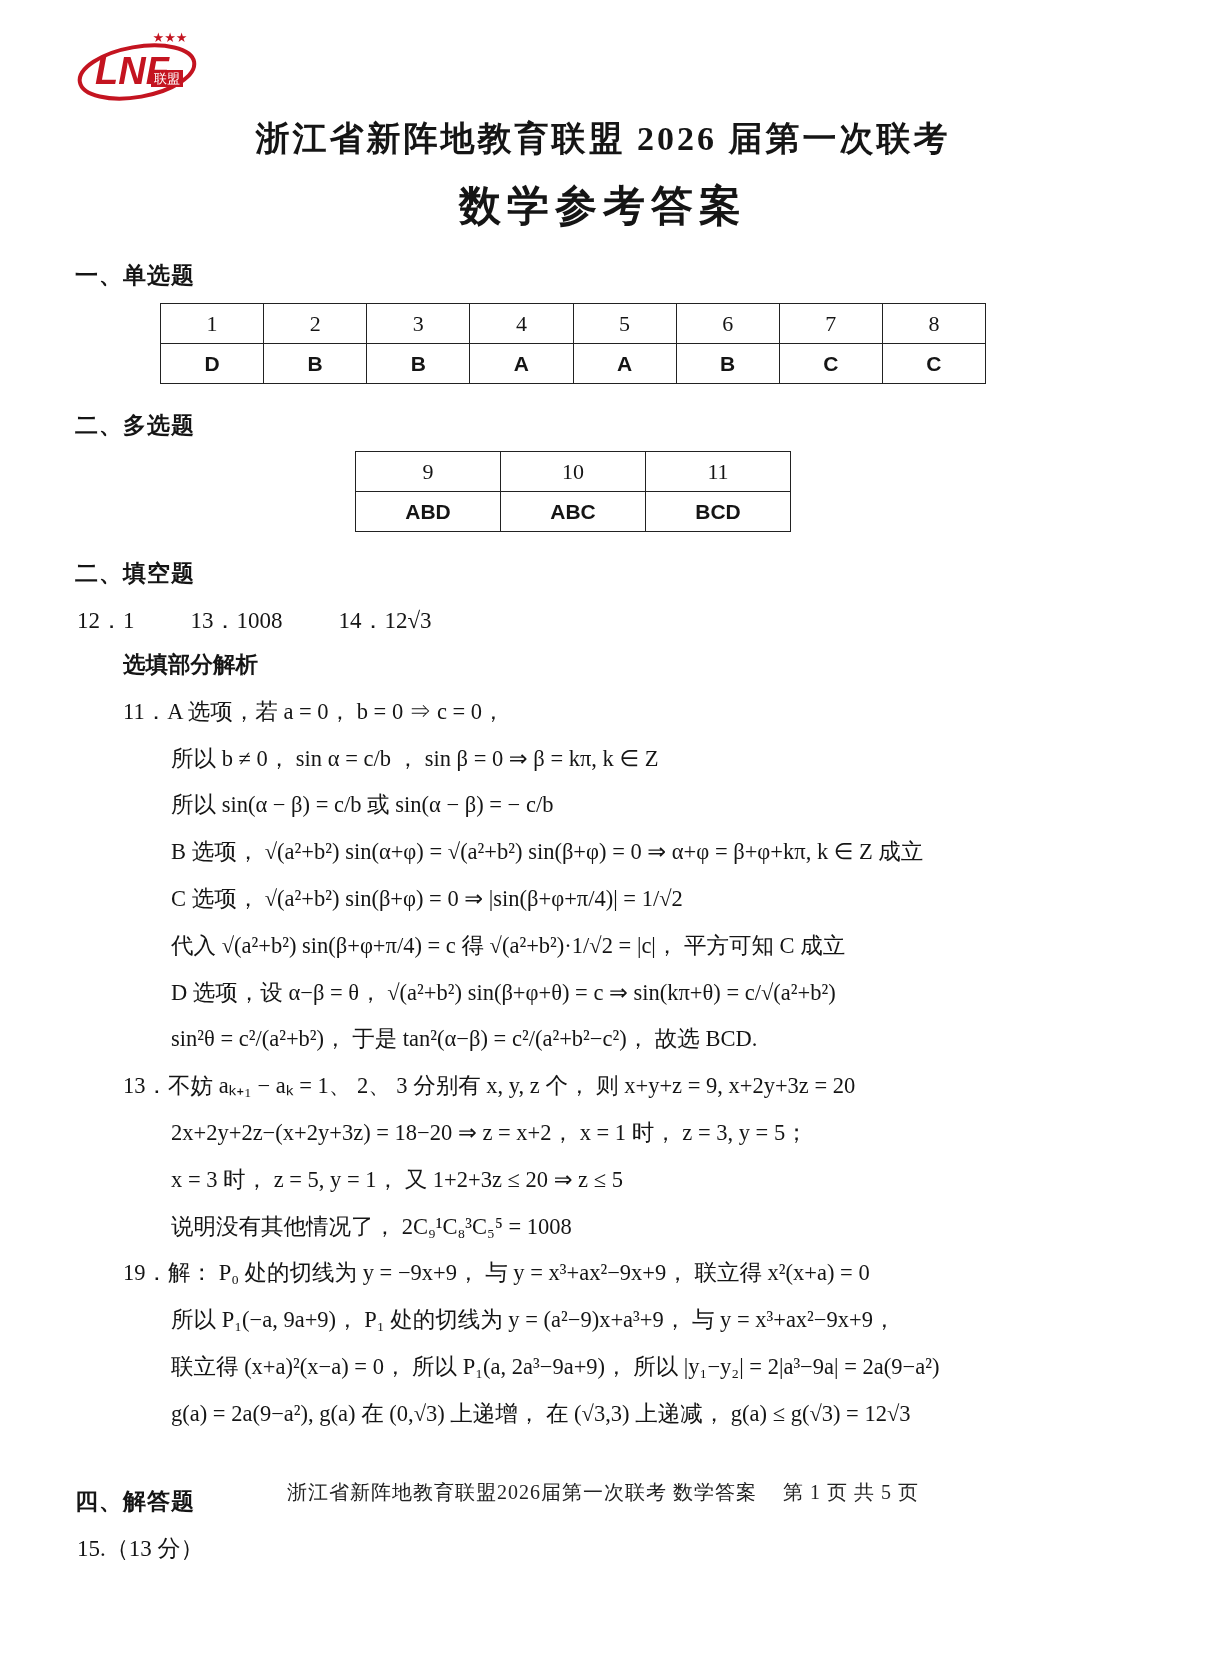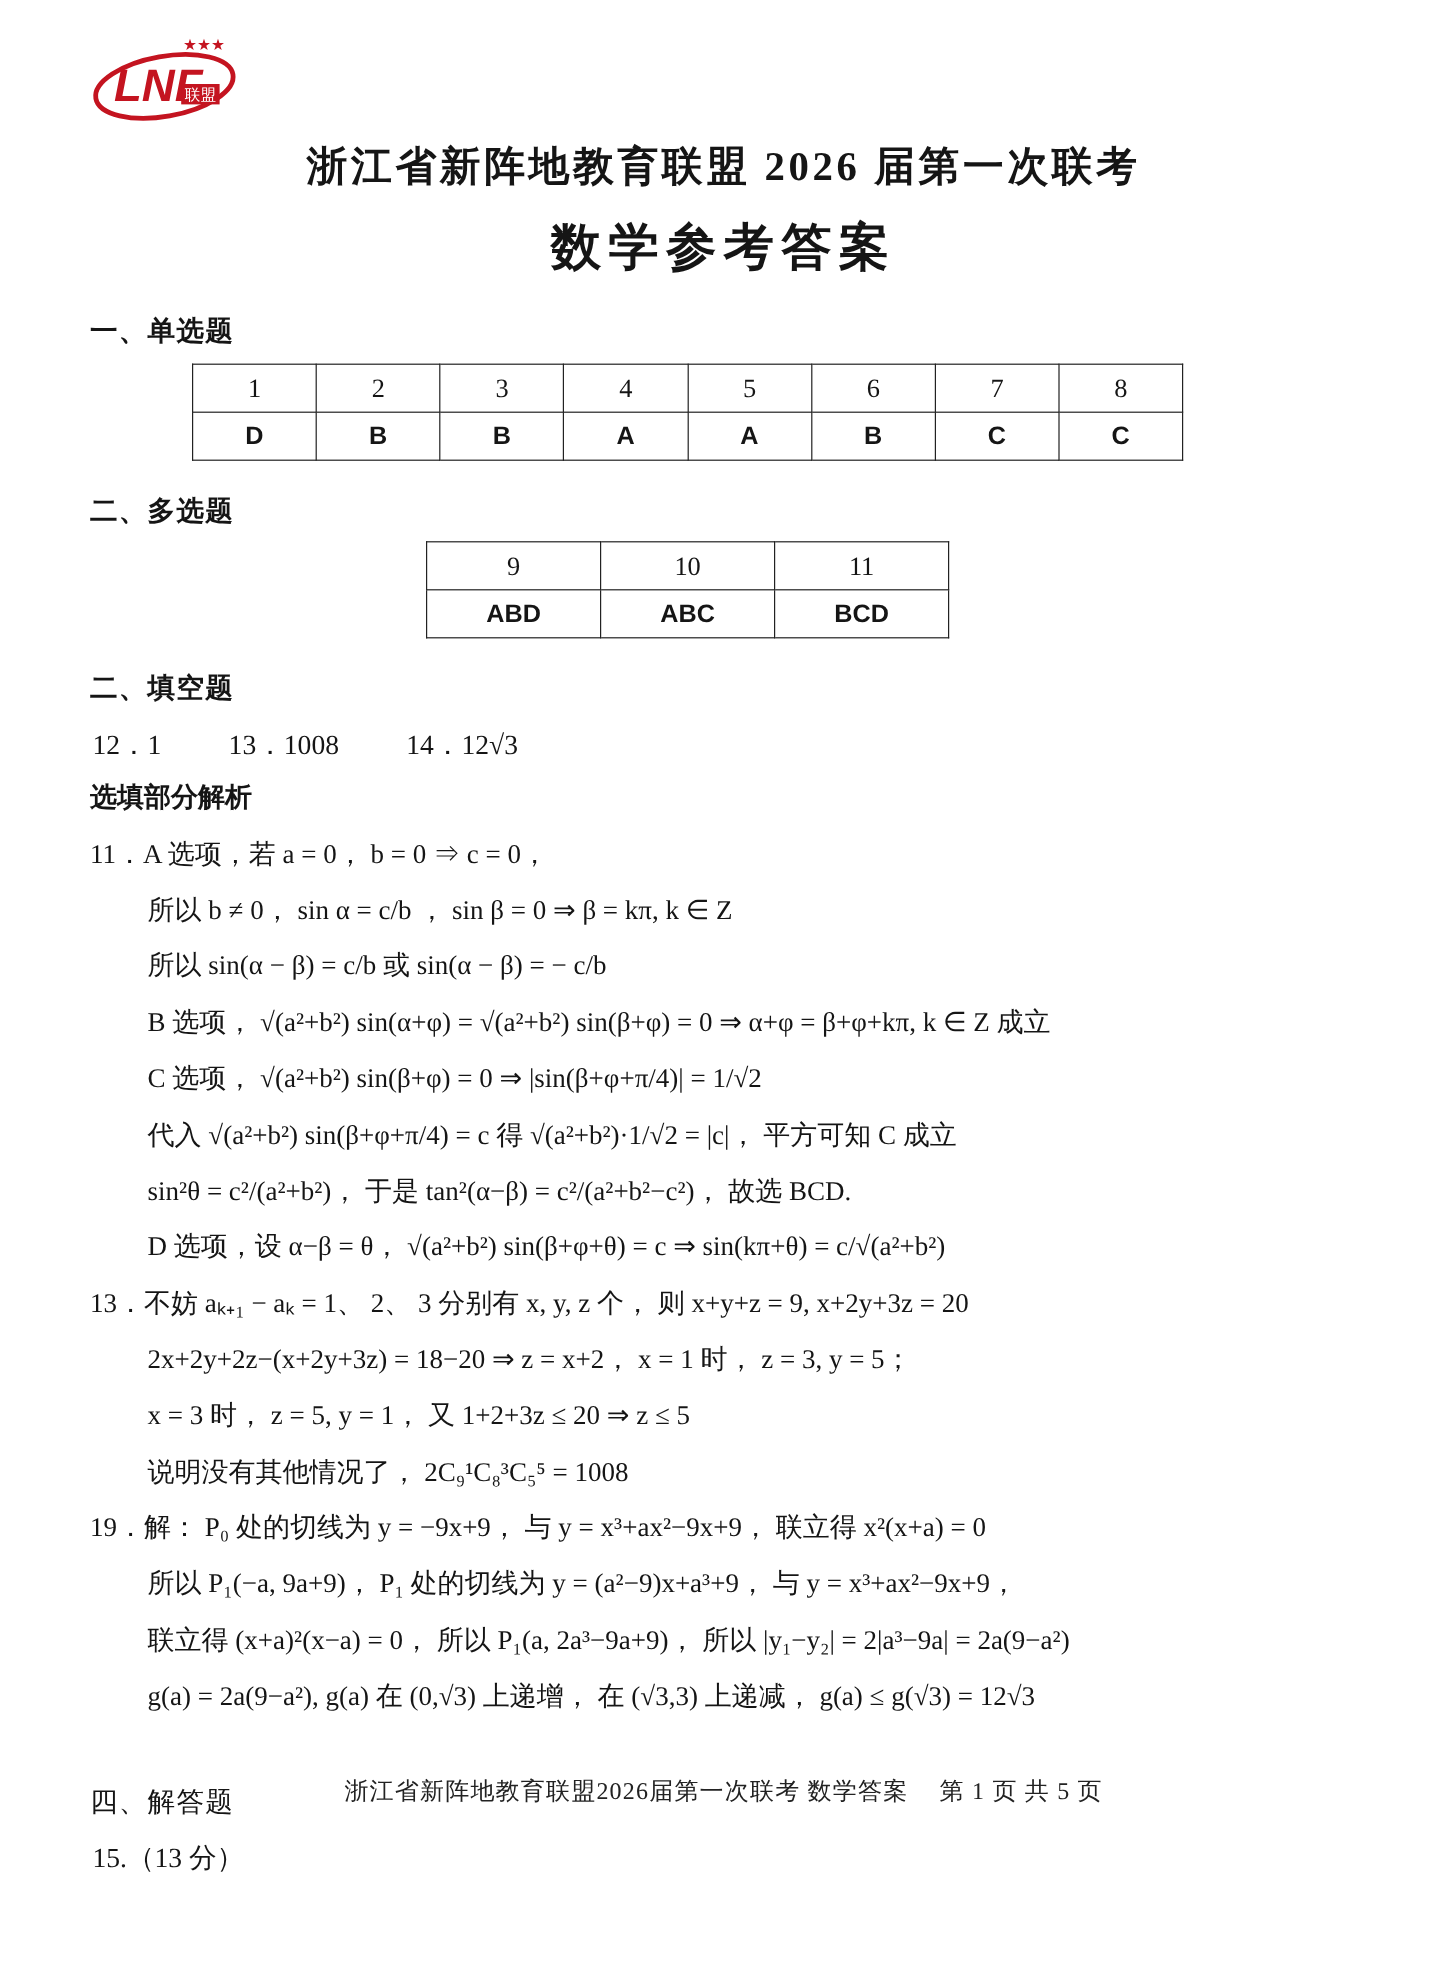--- a/index.html
+++ b/index.html
@@ -32,26 +32,26 @@
   .t1{margin:12px 0 0 85px;width:826px;}
   .t2{margin:10px 0 0 280px;width:436px;}
   .t1 td,.t2 td{
     border:1.6px solid #222;height:37px;text-align:center;
     font-size:22px;vertical-align:middle;
   }
   td.ans{font-weight:700;font-family:"Liberation Sans", sans-serif;font-size:21px;}
   
   .fill-line{display:flex;gap:56px;font-size:23px;margin:16px 0 0 2px;}
   
-  .analysis{margin-top:6px;}
+  .analysis{margin-top:6px;margin-left:48px;}
   .analysis p{font-size:22.5px;margin:0;line-height:2.08;white-space:nowrap;}
   .analysis p.cont{padding-left:48px;}
   .bold{font-weight:700;}
   
-  .free-heading{font-size:23px;font-weight:400;margin:48px 0 0 0;letter-spacing:1px;}
+  .free-heading{font-size:23px;font-weight:700;margin:48px 0 0 0;letter-spacing:1px;}
   .free-item{font-size:23px;margin:16px 0 0 2px;}
   
   .footer{
     position:absolute;left:0;bottom:148px;width:100%;
     text-align:center;font-size:20px;color:#222;letter-spacing:1px;
   }
   .footer span{margin:0 10px;}
 </style>
 </head>
 <body>
@@ -121,22 +121,22 @@
   </div>
 
   <div class="analysis">
     <p class="bold">选填部分解析</p>
     <p>11．A 选项，若 a = 0， b = 0 ⇒ c = 0，</p>
     <p class="cont">所以 b ≠ 0， sin α = c/b ， sin β = 0 ⇒ β = kπ, k ∈ Z</p>
     <p class="cont">所以 sin(α − β) = c/b 或 sin(α − β) = − c/b</p>
     <p class="cont">B 选项， √(a²+b²) sin(α+φ) = √(a²+b²) sin(β+φ) = 0 ⇒ α+φ = β+φ+kπ, k ∈ Z 成立</p>
     <p class="cont">C 选项， √(a²+b²) sin(β+φ) = 0 ⇒ |sin(β+φ+π/4)| = 1/√2</p>
     <p class="cont">代入 √(a²+b²) sin(β+φ+π/4) = c 得 √(a²+b²)·1/√2 = |c|， 平方可知 C 成立</p>
+    <p class="cont">D 选项，设 α−β = θ， √(a²+b²) sin(β+φ+θ) = c ⇒ sin(kπ+θ) = c/√(a²+b²)</p>
     <p class="cont">sin²θ = c²/(a²+b²)， 于是 tan²(α−β) = c²/(a²+b²−c²)， 故选 BCD.</p>
-    <p class="cont">D 选项，设 α−β = θ， √(a²+b²) sin(β+φ+θ) = c ⇒ sin(kπ+θ) = c/√(a²+b²)</p>
     <p>13．不妨 aₖ₊₁ − aₖ = 1、 2、 3 分别有 x, y, z 个， 则 x+y+z = 9, x+2y+3z = 20</p>
     <p class="cont">2x+2y+2z−(x+2y+3z) = 18−20 ⇒ z = x+2， x = 1 时， z = 3, y = 5；</p>
     <p class="cont">x = 3 时， z = 5, y = 1， 又 1+2+3z ≤ 20 ⇒ z ≤ 5</p>
     <p class="cont">说明没有其他情况了， 2C₉¹C₈³C₅⁵ = 1008</p>
     <p>19．解： P₀ 处的切线为 y = −9x+9， 与 y = x³+ax²−9x+9， 联立得 x²(x+a) = 0</p>
     <p class="cont">所以 P₁(−a, 9a+9)， P₁ 处的切线为 y = (a²−9)x+a³+9， 与 y = x³+ax²−9x+9，</p>
     <p class="cont">联立得 (x+a)²(x−a) = 0， 所以 P₁(a, 2a³−9a+9)， 所以 |y₁−y₂| = 2|a³−9a| = 2a(9−a²)</p>
     <p class="cont">g(a) = 2a(9−a²), g(a) 在 (0,√3) 上递增， 在 (√3,3) 上递减， g(a) ≤ g(√3) = 12√3</p>
   </div>
 

